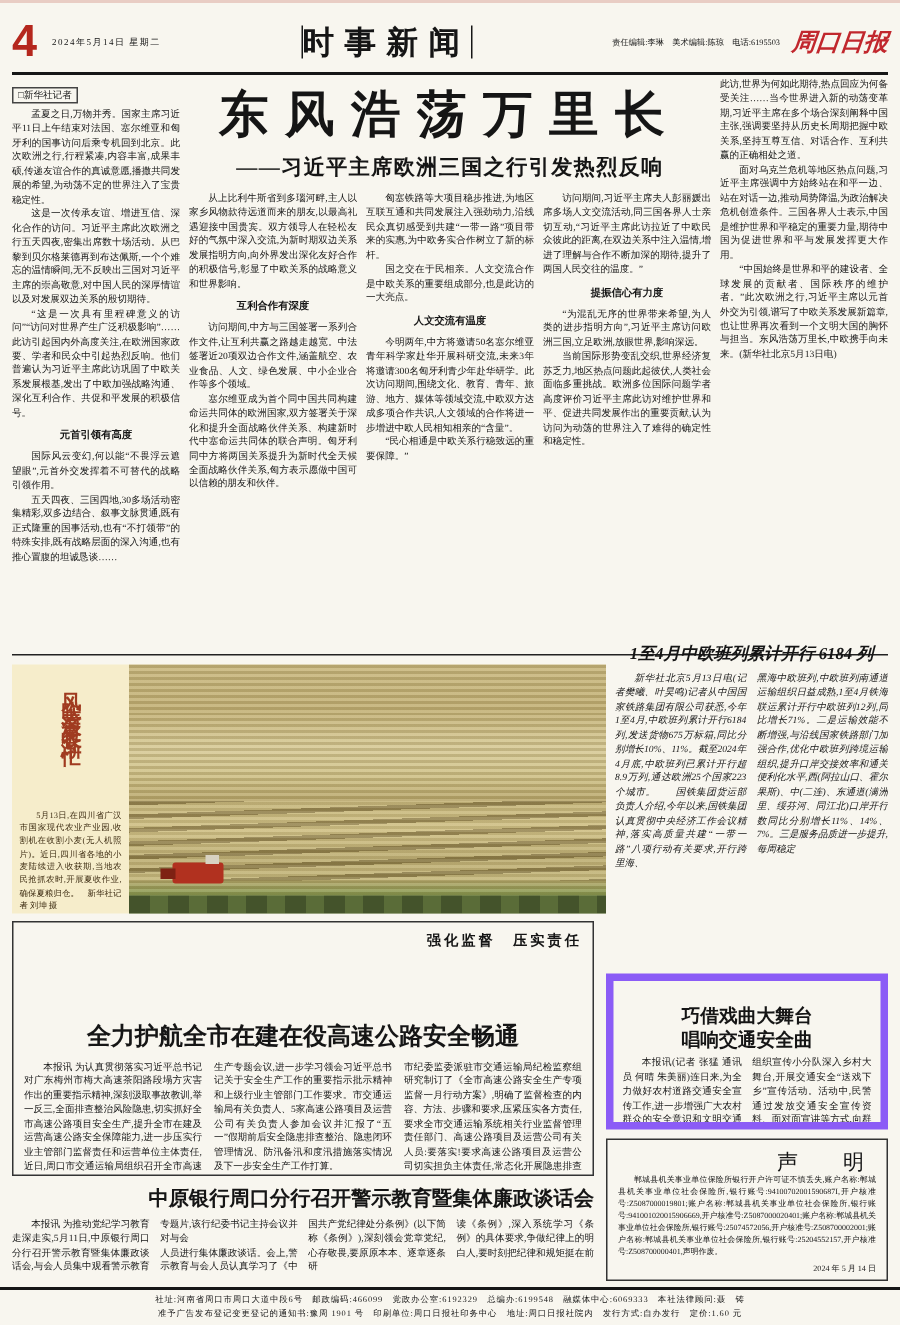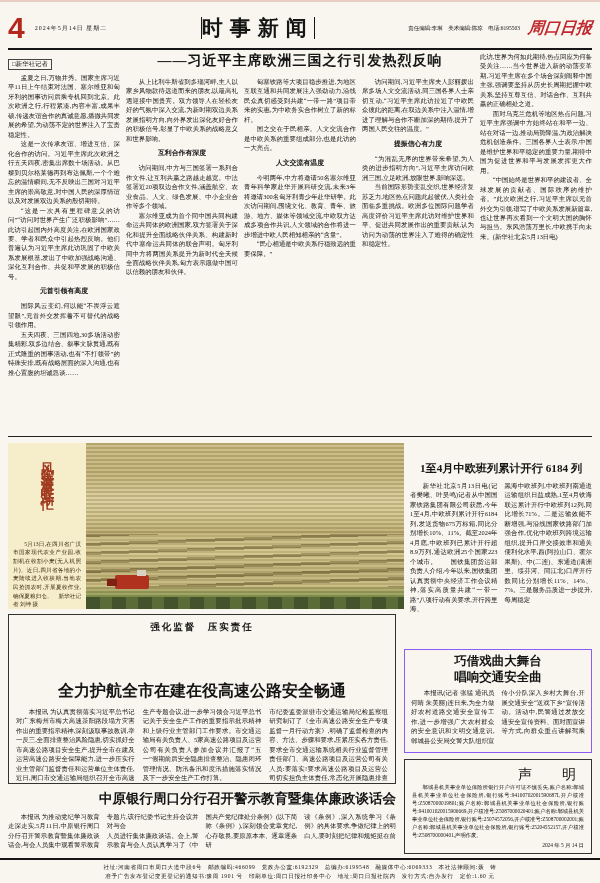--- a/index.html
+++ b/index.html
@@ -48,37 +48,37 @@
          background:repeating-linear-gradient(180deg,rgba(90,75,35,.18) 0 2px,rgba(255,255,255,.10) 2px 4px);}
   .rows{position:absolute;left:0;right:0;top:55%;height:32%;
         background:repeating-linear-gradient(178deg,rgba(70,55,20,.30) 0 3px,rgba(235,225,170,.25) 3px 9px);}
   .harvester{position:absolute;left:9%;bottom:12%;width:34px;height:14px;background:#b1311f;border-radius:2px;}
   .harvester:before{content:"";position:absolute;left:-8px;top:4px;width:10px;height:7px;background:#7e2113;}
   .harvester:after{content:"";position:absolute;right:3px;top:-5px;width:9px;height:6px;background:#d8d2c2;}
   .hedge{position:absolute;left:0;right:0;bottom:0;height:7%;
          background:repeating-linear-gradient(90deg,#44532b 0 14px,#5a6c38 14px 26px);}
 
   
-  .rail{position:absolute;left:410px;top:459px;width:182px;height:200px;overflow:hidden;}
+  .rail{position:absolute;left:410px;top:426px;width:182px;height:200px;overflow:hidden;font-style:italic;}
   .railhead{font-size:11.2px;font-weight:bold;text-align:center;white-space:nowrap;margin-bottom:5px;}
   .cols2{column-count:2;column-gap:7px;height:178px;overflow:hidden;}
   .cols3{column-count:3;column-gap:8px;overflow:hidden;}
   .cols4{column-count:4;column-gap:7px;overflow:hidden;}
 
   
   .hwybox{position:absolute;left:8px;top:612px;width:388px;height:170px;border:1px solid #333;
           padding:5px 7px;box-sizing:border-box;overflow:hidden;background:#f8f6ef;}
-  .kicker{font-size:9.5px;font-weight:bold;text-align:center;letter-spacing:2px;margin:1px 0 2px 0;
+  .kicker{font-size:9.5px;font-weight:bold;text-align:right;letter-spacing:2px;margin:1px 0 2px 0;
           font-family:"Liberation Sans",sans-serif;}
   .hwyhead{font-size:16px;font-weight:bold;text-align:center;white-space:nowrap;margin-bottom:5px;
            font-family:"Liberation Sans",sans-serif;margin-top:47px;}
   .hwybody{height:118px;}
 
-  .operabox{position:absolute;left:404px;top:647px;width:188px;height:104px;border:1px solid #8b5cf6;
-            padding:4px 6px;box-sizing:border-box;overflow:hidden;background:#f8f6ef;}
+  .operabox{position:absolute;left:404px;top:647px;width:188px;height:104px;border:5px solid #8b5cf6;
+            padding:16px 6px;box-sizing:border-box;overflow:hidden;background:#f8f6ef;}
   .operahead{font-size:12.5px;font-weight:bold;text-align:center;line-height:1.25;white-space:nowrap;
              font-family:"Liberation Sans",sans-serif;}
   .operabody{height:62px;margin-top:3px;}
 
   .stmtbox{position:absolute;left:404px;top:757px;width:188px;height:95px;border:1px solid #333;
            padding:4px 7px;box-sizing:border-box;overflow:hidden;background:#f8f6ef;}
   .stmttitle{font-size:14px;font-weight:normal;text-align:right;letter-spacing:8px;margin:2px 0 0 0;}
   .stmtbody{font-size:5.3px;line-height:1.5;text-align:justify;text-indent:2em;}
   .stmtdate{font-size:5.4px;text-align:right;margin-top:2px;}
 
@@ -113,20 +113,21 @@
     <div class="acol">
       <span class="bybox">□新华社记者</span>
       <p class="p">孟夏之日,万物并秀。国家主席习近平11日上午结束对法国、塞尔维亚和匈牙利的国事访问后乘专机回到北京。此次欧洲之行,行程紧凑,内容丰富,成果丰硕,传递友谊合作的真诚意愿,播撒共同发展的希望,为动荡不定的世界注入了宝贵稳定性。</p>
       <p class="p">这是一次传承友谊、增进互信、深化合作的访问。习近平主席此次欧洲之行五天四夜,密集出席数十场活动。从巴黎到贝尔格莱德再到布达佩斯,一个个难忘的温情瞬间,无不反映出三国对习近平主席的崇高敬意,对中国人民的深厚情谊以及对发展双边关系的殷切期待。</p>
       <p class="p">“这是一次具有里程碑意义的访问”“访问对世界产生广泛积极影响”……此访引起国内外高度关注,在欧洲国家政要、学者和民众中引起热烈反响。他们普遍认为习近平主席此访巩固了中欧关系发展根基,发出了中欧加强战略沟通、深化互利合作、共促和平发展的积极信号。</p>
       <p class="subhead">元首引领有高度</p>
       <p class="p">国际风云变幻,何以能“不畏浮云遮望眼”,元首外交发挥着不可替代的战略引领作用。</p>
       <p class="p">五天四夜、三国四地,30多场活动密集精彩,双多边结合、叙事文脉贯通,既有正式隆重的国事活动,也有“不打领带”的特殊安排,既有战略层面的深入沟通,也有推心置腹的坦诚恳谈……</p>
     </div>
     <div class="center">
+      <div class="bigtitle">东风浩荡万里长</div>
       <div class="subtitle">——习近平主席欧洲三国之行引发热烈反响</div>
       <div class="ccols">
         <div class="ccol">
           <p class="p">从上比利牛斯省到多瑙河畔,主人以家乡风物款待远道而来的朋友,以最高礼遇迎接中国贵宾。双方领导人在轻松友好的气氛中深入交流,为新时期双边关系发展指明方向,向外界发出深化友好合作的积极信号,彰显了中欧关系的战略意义和世界影响。</p>
           <p class="subhead">互利合作有深度</p>
           <p class="p">访问期间,中方与三国签署一系列合作文件,让互利共赢之路越走越宽。中法签署近20项双边合作文件,涵盖航空、农业食品、人文、绿色发展、中小企业合作等多个领域。</p>
           <p class="p">塞尔维亚成为首个同中国共同构建命运共同体的欧洲国家,双方签署关于深化和提升全面战略伙伴关系、构建新时代中塞命运共同体的联合声明。匈牙利同中方将两国关系提升为新时代全天候全面战略伙伴关系,匈方表示愿做中国可以信赖的朋友和伙伴。</p>
         </div>
         <div class="ccol">
           <p class="p">匈塞铁路等大项目稳步推进,为地区互联互通和共同发展注入强劲动力,沿线民众真切感受到共建“一带一路”项目带来的实惠,为中欧务实合作树立了新的标杆。</p>

